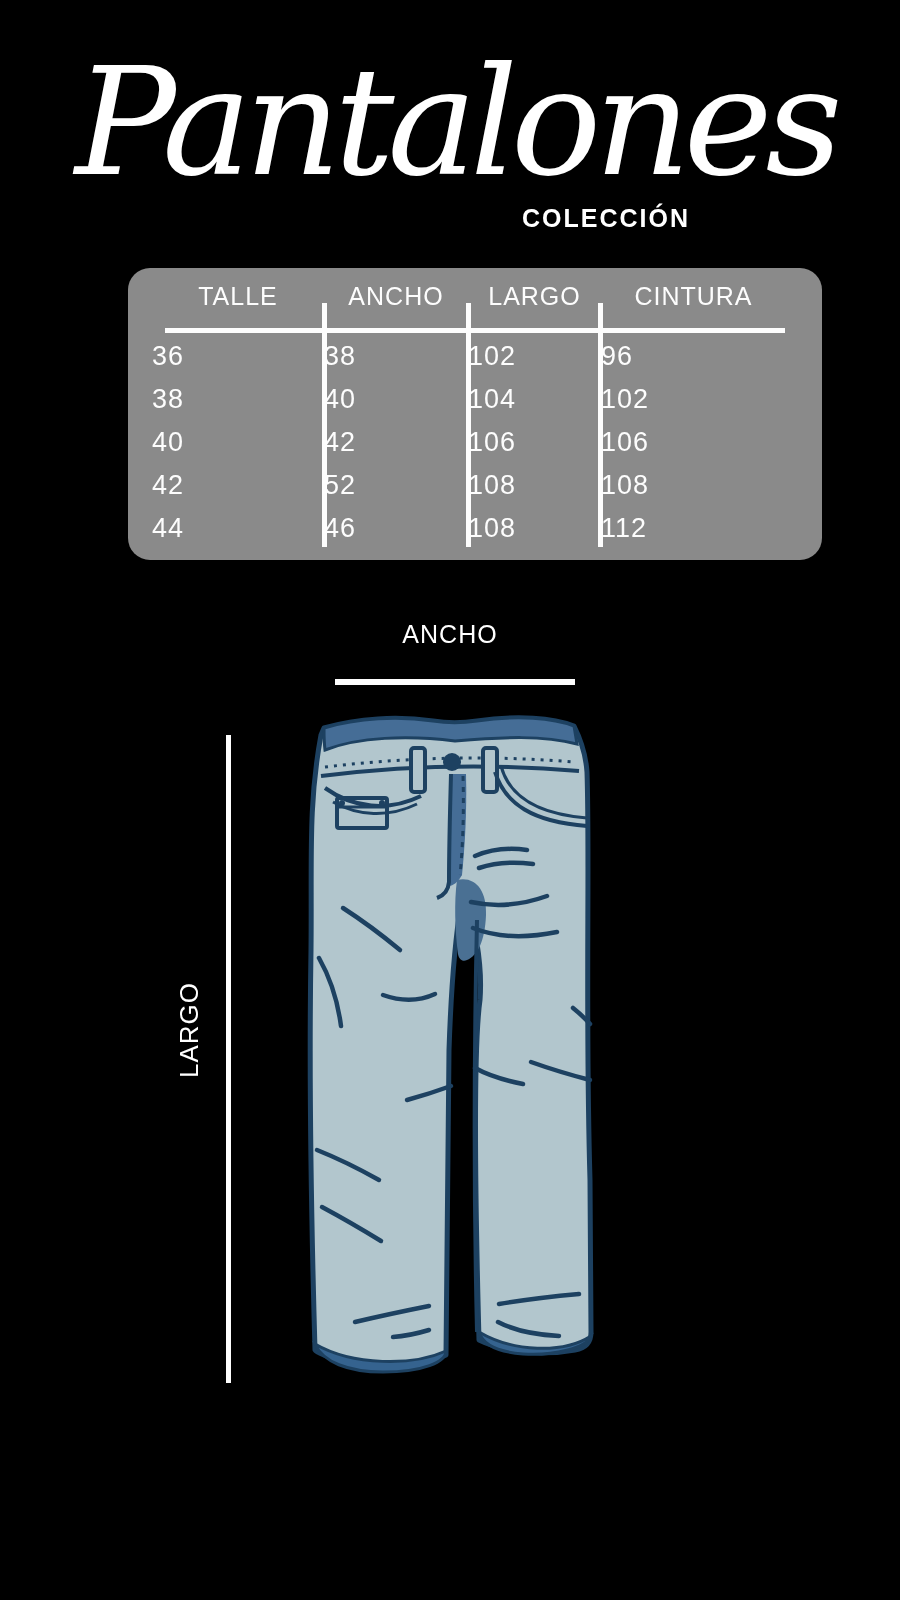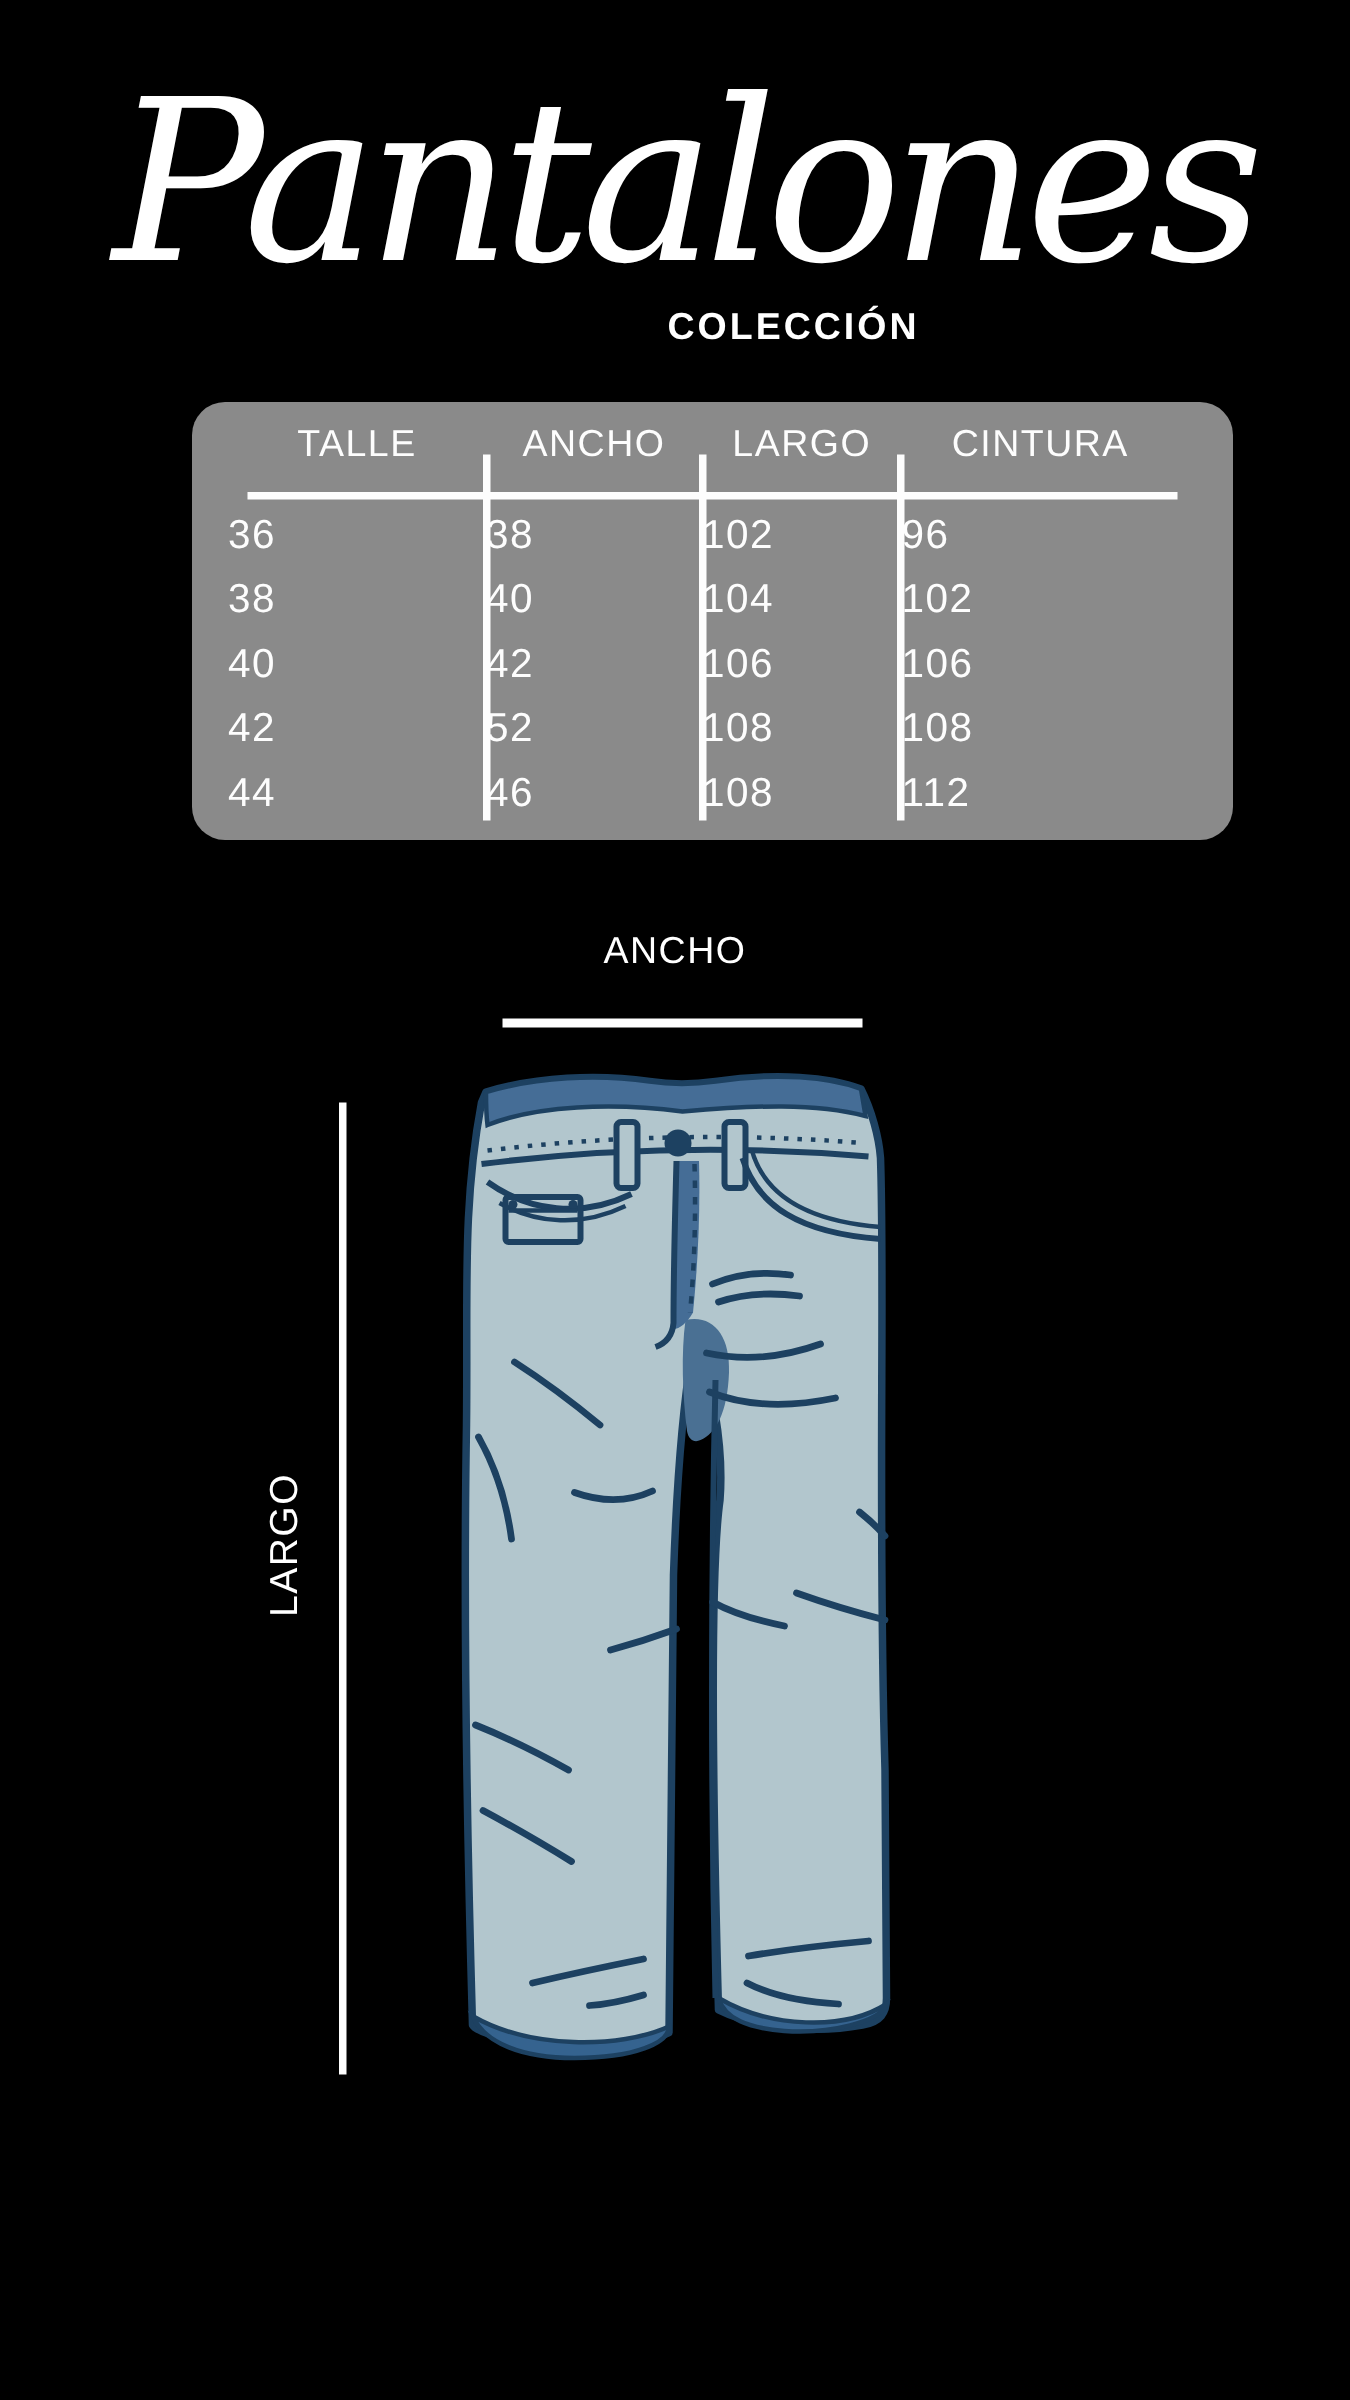--- a/index.html
+++ b/index.html
@@ -3,21 +3,21 @@
 <meta charset="utf-8">
 <style>
   html,body{margin:0;padding:0;background:#000;}
   .page{position:relative;width:900px;height:1600px;background:#000;overflow:hidden;
         font-family:"Liberation Sans",sans-serif;margin-left:25px;}
 
   
   .title-script{position:absolute;left:50px;top:22px;width:700px;height:220px;
     font-family:"DejaVu Serif",serif;font-style:italic;font-weight:400;
     font-size:150px;line-height:200px;color:#ffffff;text-align:center;letter-spacing:-7px;}
-  .title-sub{position:absolute;left:420px;top:204px;width:282px;text-align:left;
+  .title-sub{position:absolute;left:440px;top:204px;width:282px;text-align:center;
     font-size:25px;font-weight:bold;letter-spacing:2px;color:#ffffff;}
 
   
   .size-table{position:absolute;left:103px;top:268px;width:694px;height:292px;
     background:#8a8a8a;border-radius:22px;}
   .thead-row{position:absolute;left:0;top:8px;width:694px;display:grid;
     grid-template-columns:196px 144px 133px 221px;}
   .th{height:40px;line-height:40px;text-align:center;color:#fdfdfd;
     font-size:25px;letter-spacing:1px;}
   .hline{position:absolute;left:37px;top:60px;width:620px;height:5px;background:#fdfdfd;}

